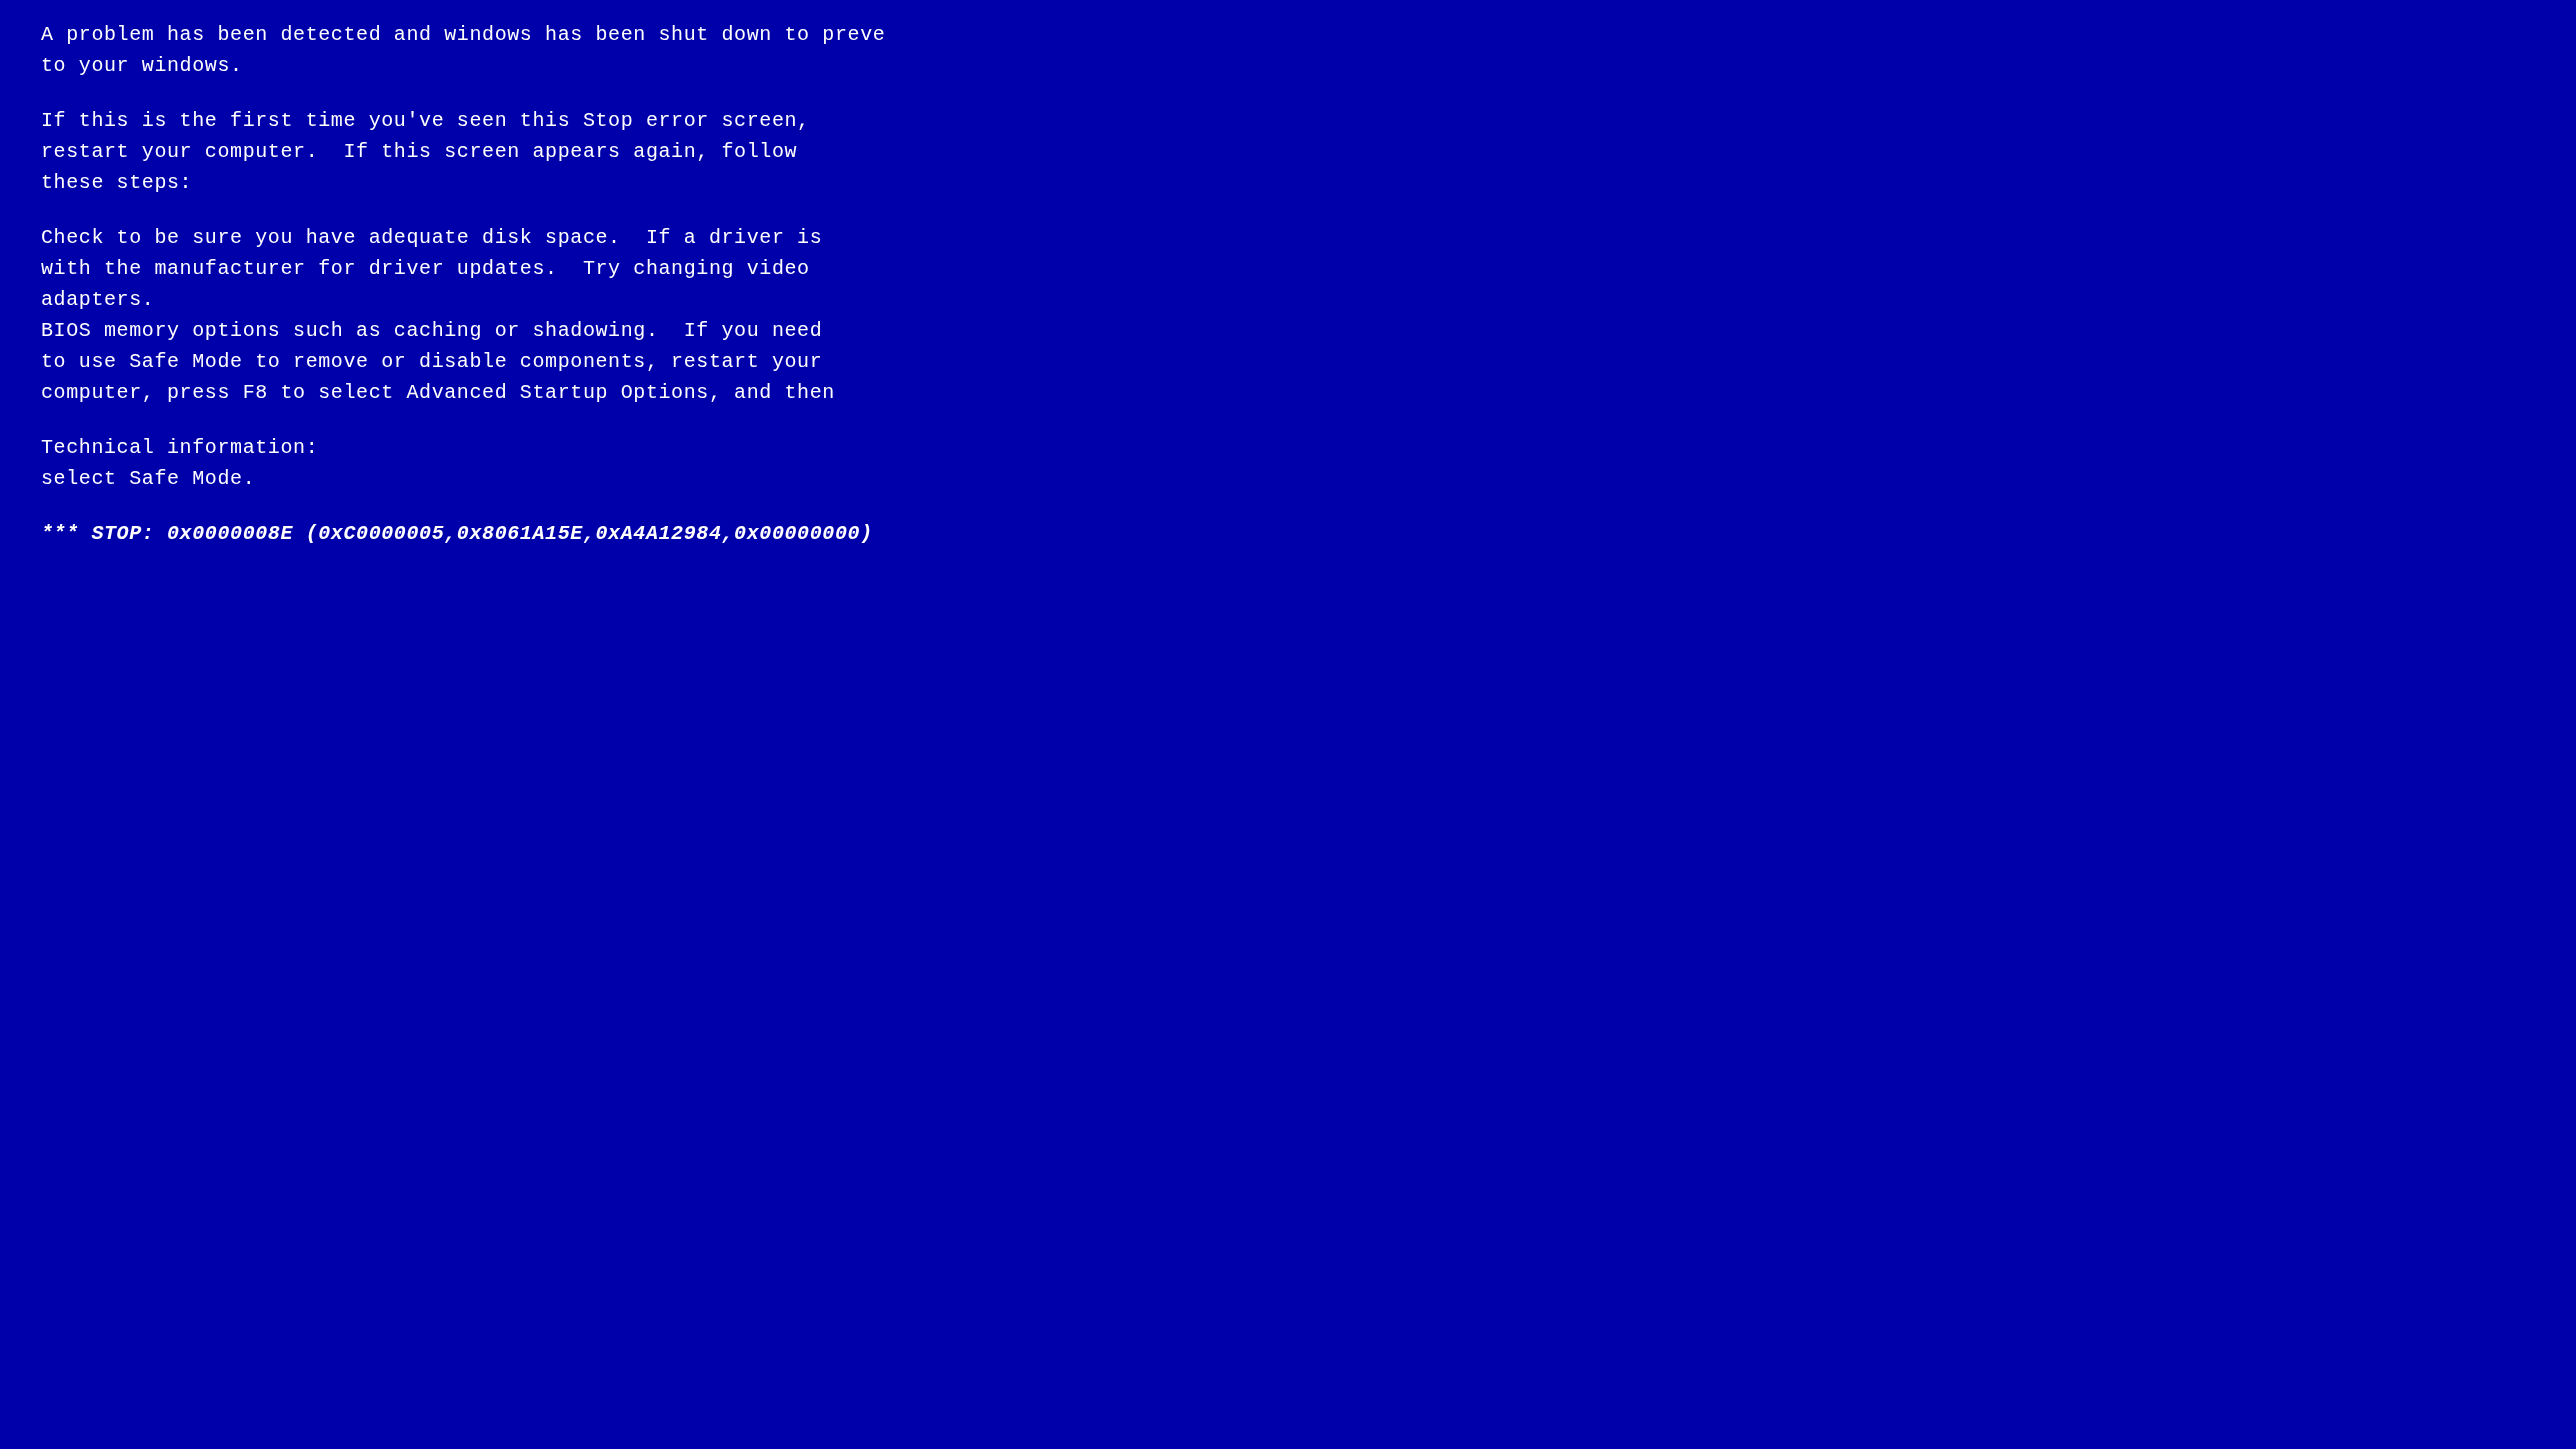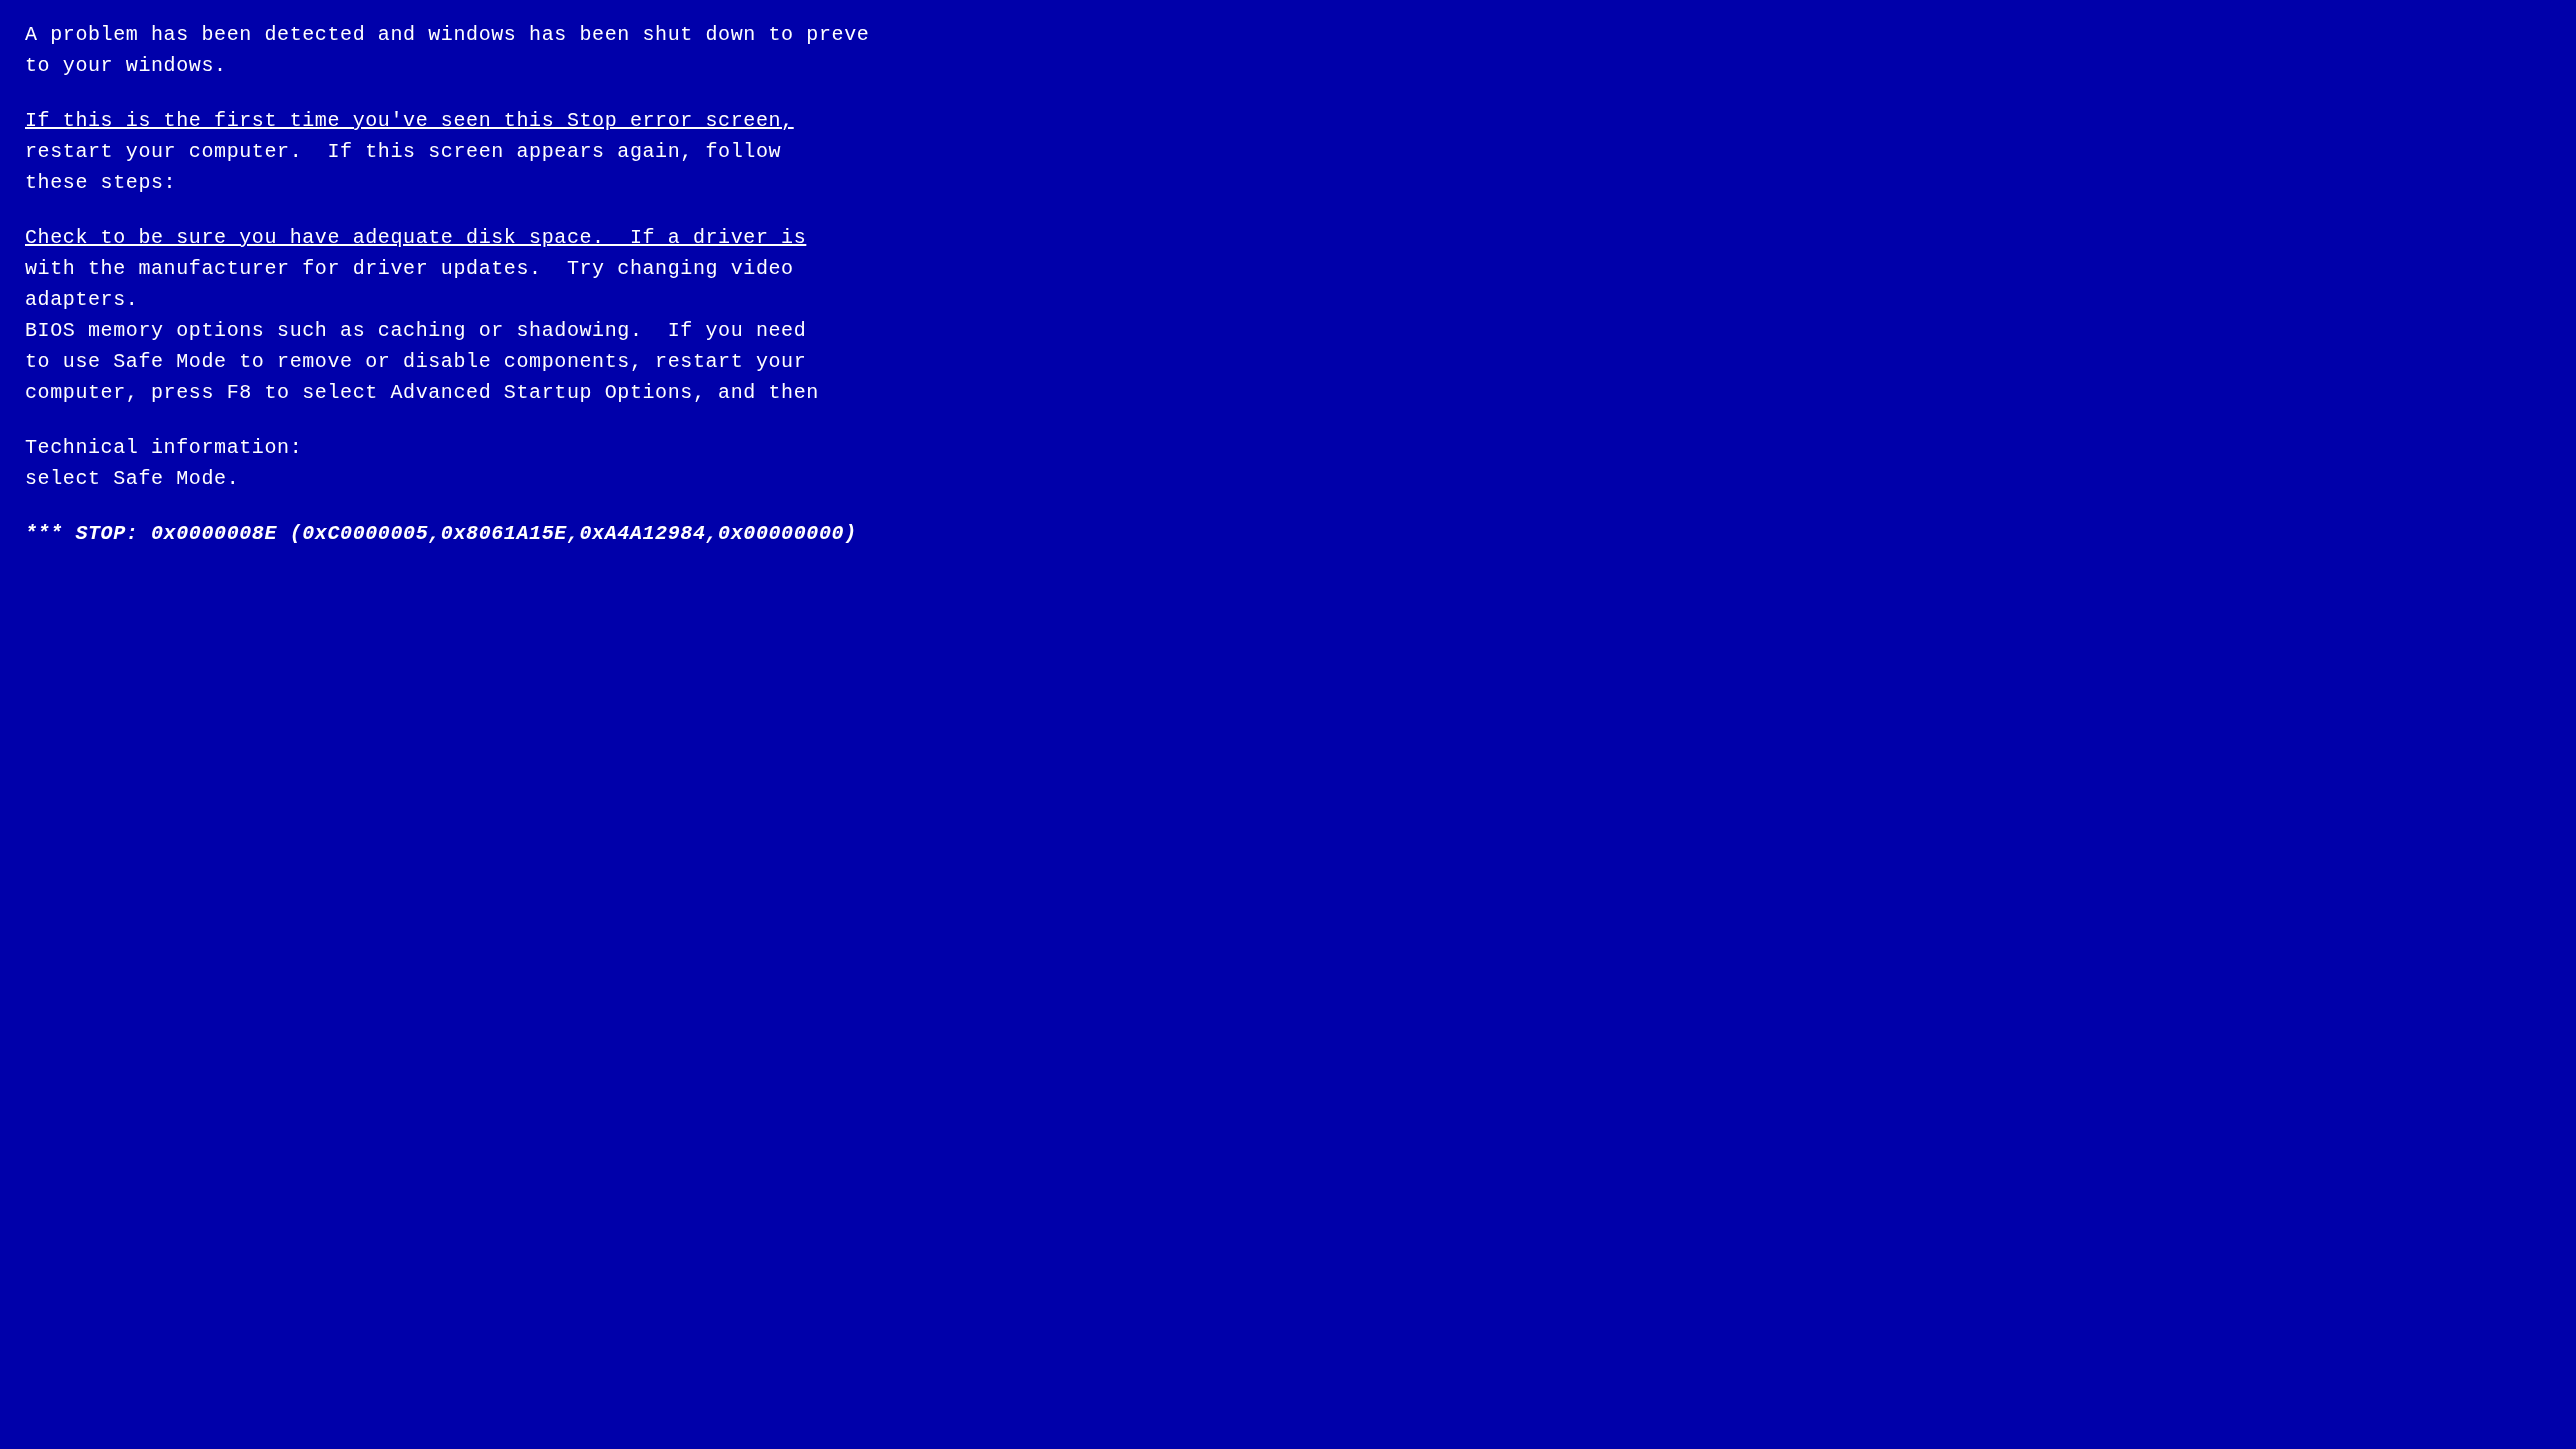--- a/index.html
+++ b/index.html
@@ -32,25 +32,25 @@
     }
 
     .bsod-line {
       font-family: 'Courier New', Courier, monospace;
       color: #FFFFFF;
       font-size: clamp(8.8px, 2.1vw, 20px);
       line-height: 1.55;
       white-space: pre-wrap;
       word-break: break-all;
       letter-spacing: 0.03em;
+      margin-left: 16px;
     }
 
     .bsod-line.paragraph-break {
       margin-top: 1.2em;
-      text-decoration: underline;
     }
 
     .bsod-line.stop-code {
       margin-top: 1.2em;
       font-weight: bold;
       font-style: italic;
     }
 
     .bsod-line.tech-header {
       margin-top: 1.2em;

